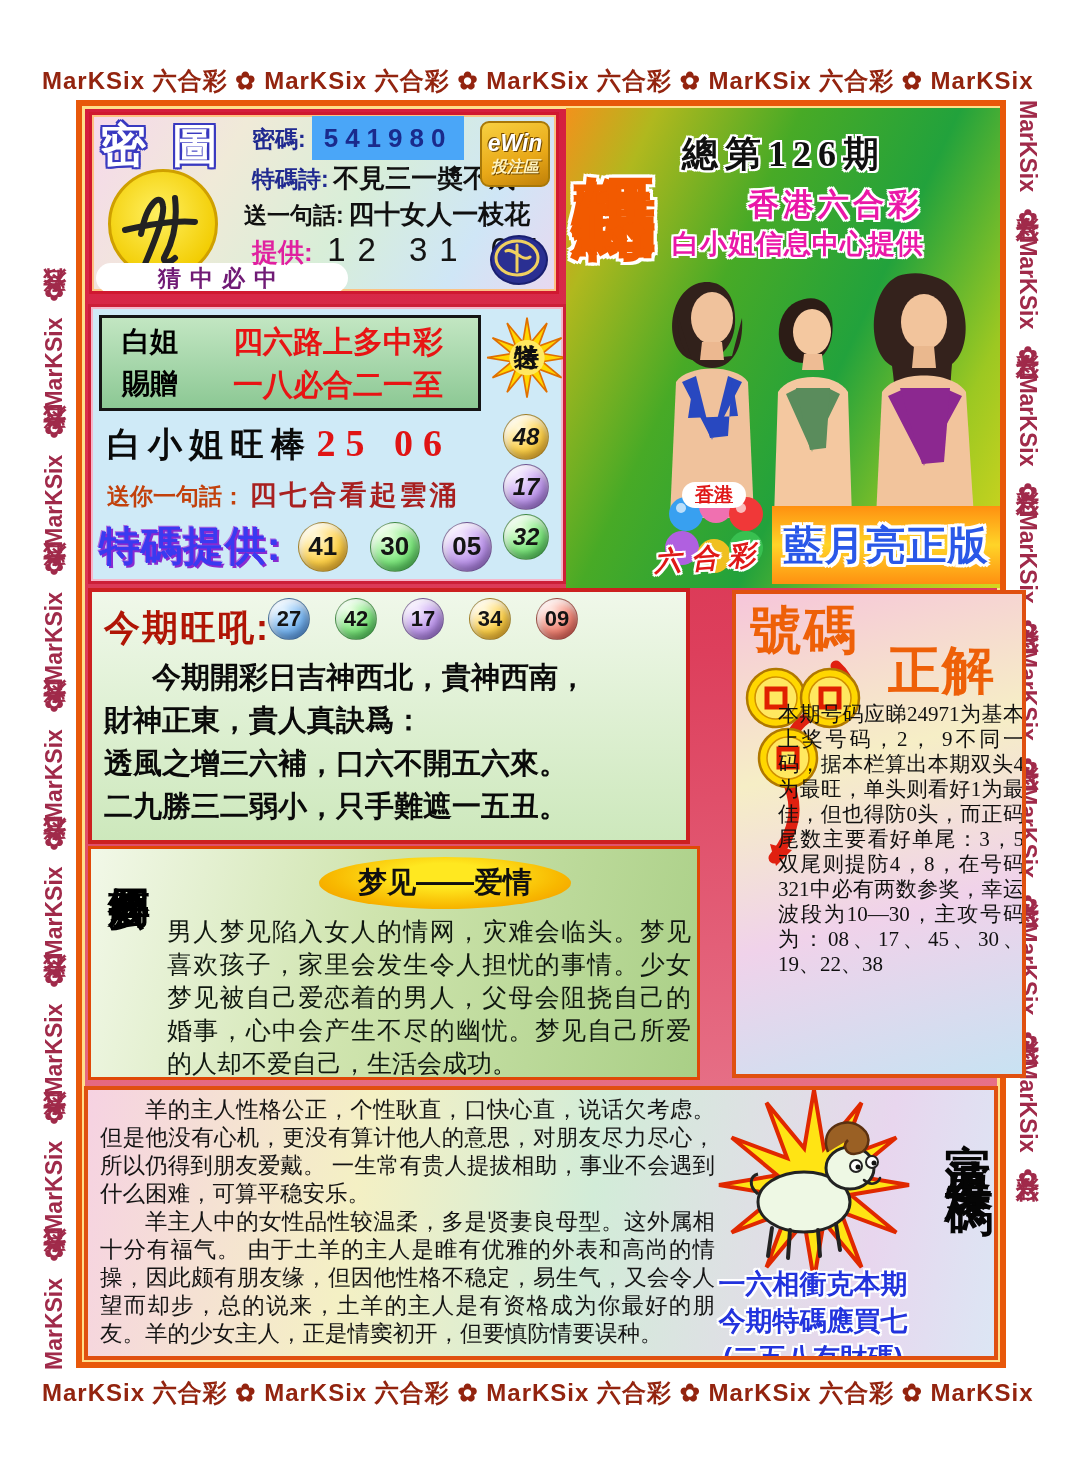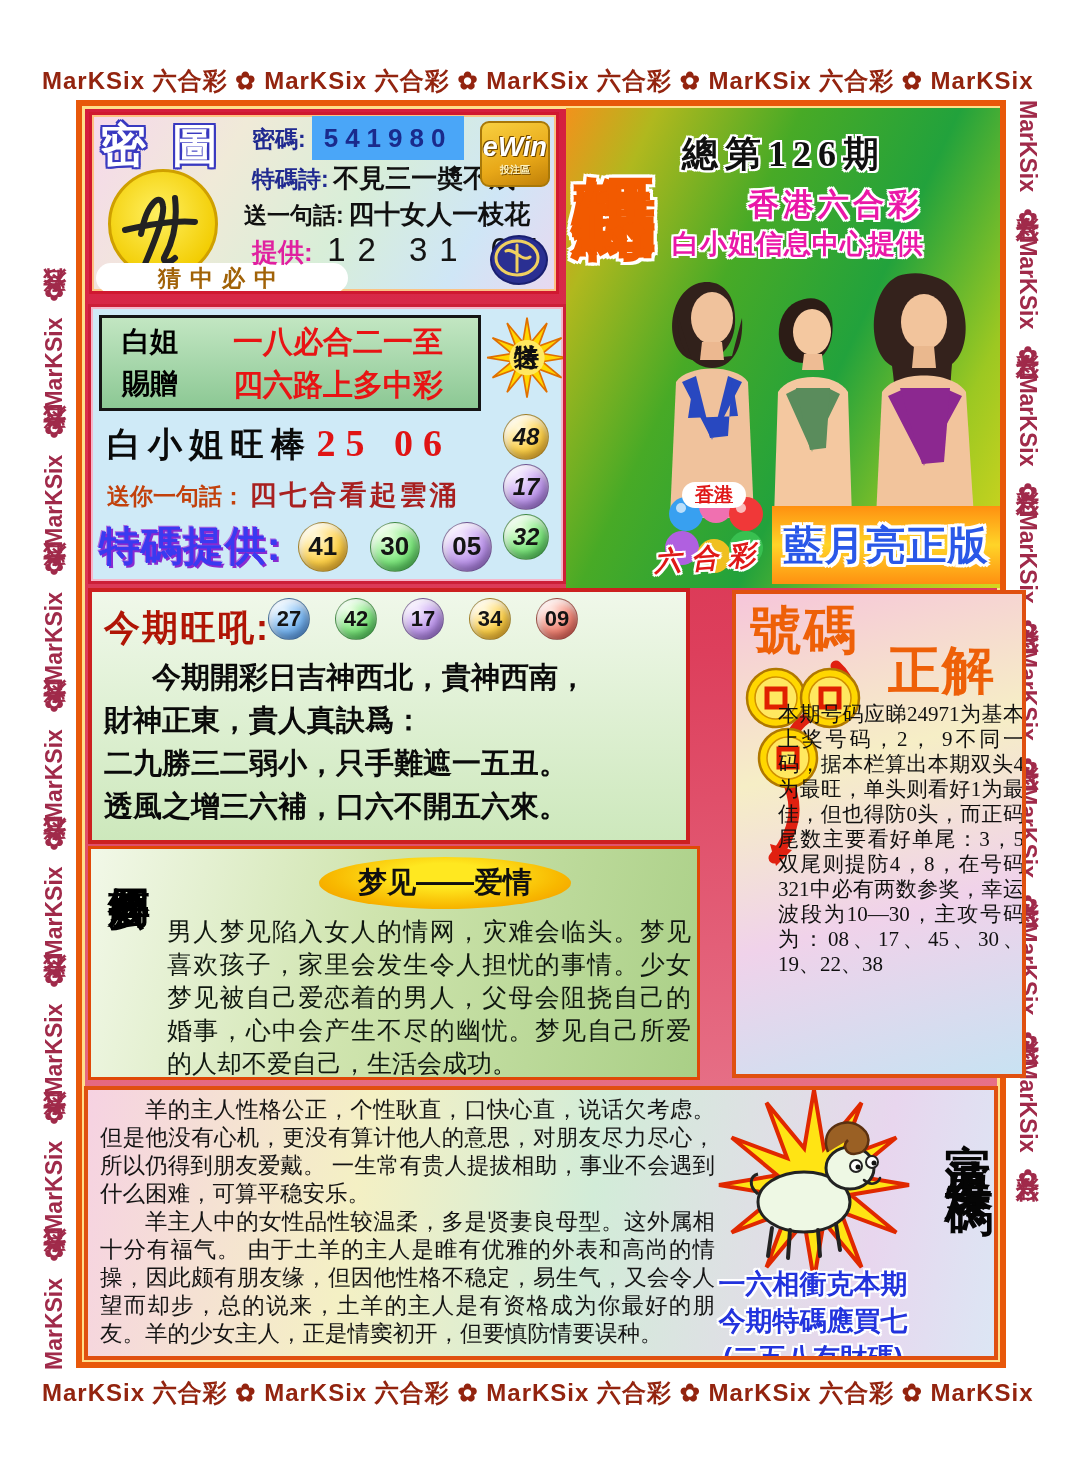--- a/index.html
+++ b/index.html
@@ -32,31 +32,31 @@
   .ball[data-color="blue"]{background:radial-gradient(circle at 35% 30%,#e0f2ff,#7ab8f4 55%,#3a7ed0);}
   .ball[data-color="red"]{background:radial-gradient(circle at 35% 30%,#ffe4dc,#f48878 55%,#d04038);}
   
   .mitu{left:7px;top:6px;width:470px;height:182px;border:3px solid #d01830;
     box-shadow:inset 0 0 0 2px rgba(255,190,120,.9);
     background:linear-gradient(120deg,#f6d8ec 0%,#f0ead8 28%,#d8eed8 55%,#cfe6f6 80%,#e8d8f0 100%);}
   .mitu-title{left:8px;top:0px;font-family:"Liberation Serif",serif;font-size:46px;font-weight:900;color:#fff;letter-spacing:26px;}
   .mitu-circle{left:16px;top:54px;width:104px;height:104px;border-radius:50%;border:3px solid #cfa000;
     background:radial-gradient(circle at 45% 40%,#fff060,#f2cc00 75%,#e0b400);}
   .mitu-oval{left:4px;top:148px;width:252px;height:30px;background:#fff;border-radius:16px;
-    display:flex;align-items:center;justify-content:center;color:#a16207;font-size:23px;font-weight:900;letter-spacing:9px;}
+    display:flex;align-items:center;justify-content:center;color:#701a75;font-size:23px;font-weight:900;letter-spacing:9px;}
   .mrow{position:absolute;left:160px;white-space:nowrap;}
   .mlabel{font-weight:900;font-size:23px;color:#202a90;}
   .mval-code{background:#4aa6f8;color:#1a2a8c;font-weight:900;font-size:26px;letter-spacing:7px;padding:7px 12px;margin-left:6px;}
   .mpoem{font-family:"Liberation Serif",serif;font-weight:bold;font-size:26px;color:#101010;}
   .mprov-l{color:#e020a0;font-weight:900;font-size:26px;}
   .mprov-v{color:#141414;font-size:33px;letter-spacing:12px;margin-left:10px;}
   .ewin{right:6px;top:6px;width:66px;height:62px;border-radius:9px;border:2px solid #a87808;
     background:linear-gradient(160deg,#f8d040,#e8a818 60%,#c08008);display:flex;flex-direction:column;align-items:center;justify-content:center;}
-  .ewin-1{font-style:italic;font-weight:900;font-size:27px;color:#fff;text-shadow:1px 1px 0 #704800,-1px -1px 0 #704800;}
-  .ewin-2{font-size:10px;font-weight:bold;color:#fff4c0;text-shadow:1px 1px 0 #704800;}
+  .ewin-1{font-style:italic;font-weight:900;font-size:23px;color:#fff;text-shadow:1px 1px 0 #704800,-1px -1px 0 #704800;}
+  .ewin-2{font-size:16px;font-weight:bold;color:#fff4c0;text-shadow:1px 1px 0 #704800;font-style:italic;}
   .seal{right:8px;bottom:6px;width:54px;height:46px;border-radius:50%;background:#2a2f92;border:2px solid #1a1f70;}
   
   .hpanel{left:484px;top:2px;width:434px;height:480px;overflow:hidden;
     background:linear-gradient(115deg,#f2921c 0%,#b0b81e 14%,#48aa26 36%,#22a23c 60%,#9cc822 82%,#d6d61e 100%);}
   .v-title{left:0px;top:2px;height:476px;writing-mode:vertical-rl;text-orientation:upright;
     font-size:84px;line-height:96px;font-weight:900;color:#f25a00;font-family:"Liberation Serif",serif;}
   .issue{left:116px;top:22px;font-size:36px;font-weight:900;color:#101010;letter-spacing:7px;font-family:"Liberation Serif",serif;}
   .hl1{left:182px;top:76px;font-size:31px;font-weight:900;color:#ea18a8;letter-spacing:4px;}
   .hl2{left:106px;top:118px;font-size:27px;font-weight:900;color:#ea18a8;letter-spacing:1px;}
   .photo{left:70px;top:148px;width:364px;height:262px;}
@@ -216,22 +216,22 @@
       </div>
   </section>
 
   <section class="box gift">
     <div class="abs gift-header">
       <div class="donor">
         <div>白姐</div>
         <div>賜贈</div>
       </div>
       <div class="redlines">
+        <div>四六路上多中彩</div>
         <div>一八必合二一至</div>
-        <div>四六路上多中彩</div>
       </div>
     </div>
     <svg class="abs burst" viewBox="0 0 100 120">
       <polygon points="97.5,56 68.3,60.9 91.2,79.8 63.5,69.5 73.8,97.2 54.9,74.4 50,103.5 45.1,74.4 26.3,97.2 36.6,69.5 8.9,79.8 31.7,60.9 2.5,56 31.7,51.1 8.9,32.3 36.6,42.6 26.3,14.9 45.1,37.7 50,8.5 54.9,37.7 73.8,14.9 63.5,42.6 91.2,32.3 68.3,51.1" fill="#ffd700" stroke="#e07000" stroke-width="2"></polygon>
       <circle cx="50" cy="56" r="21" fill="#ffe860"></circle>
     </svg>
     <div class="abs burst-txt">特送</div>
     <div class="abs row-wang">
       <span class="wang-l">白小姐旺棒</span>
       <span class="wang-v">25 06</span>
@@ -258,22 +258,22 @@
     <div class="abs wh-balls">
       <span class="ball" style="width:40px;height:40px;font-size:22px;" data-color="blue">27</span>
       <span class="ball" style="width:40px;height:40px;font-size:22px;" data-color="green">42</span>
       <span class="ball" style="width:40px;height:40px;font-size:22px;" data-color="purple">17</span>
       <span class="ball" style="width:40px;height:40px;font-size:22px;" data-color="gold">34</span>
       <span class="ball" style="width:40px;height:40px;font-size:22px;" data-color="red">09</span>
     </div>
     <div class="abs wh-lines">
       <div class="indent">今期開彩日吉神西北，貴神西南，</div>
       <div>財神正東，貴人真訣爲：</div>
+      <div>透風之增三六補，口六不開五六來。</div>
       <div>二九勝三二弱小，只手難遮一五丑。</div>
-      <div>透風之增三六補，口六不開五六來。</div>
     </div>
   </section>
 
   <section class="box dream">
     <div class="abs dr-title">周公解夢</div>
     <div class="abs dr-oval">
         <span>梦见——爱情</span>
       </div>
     <div class="abs dr-body">男人梦见陷入女人的情网，灾难会临头。梦见喜欢孩子，家里会发生令人担忧的事情。少女梦见被自己爱恋着的男人，父母会阻挠自己的婚事，心中会产生不尽的幽忧。梦见自己所爱的人却不爱自己，生活会成功。</div>
   </section>

